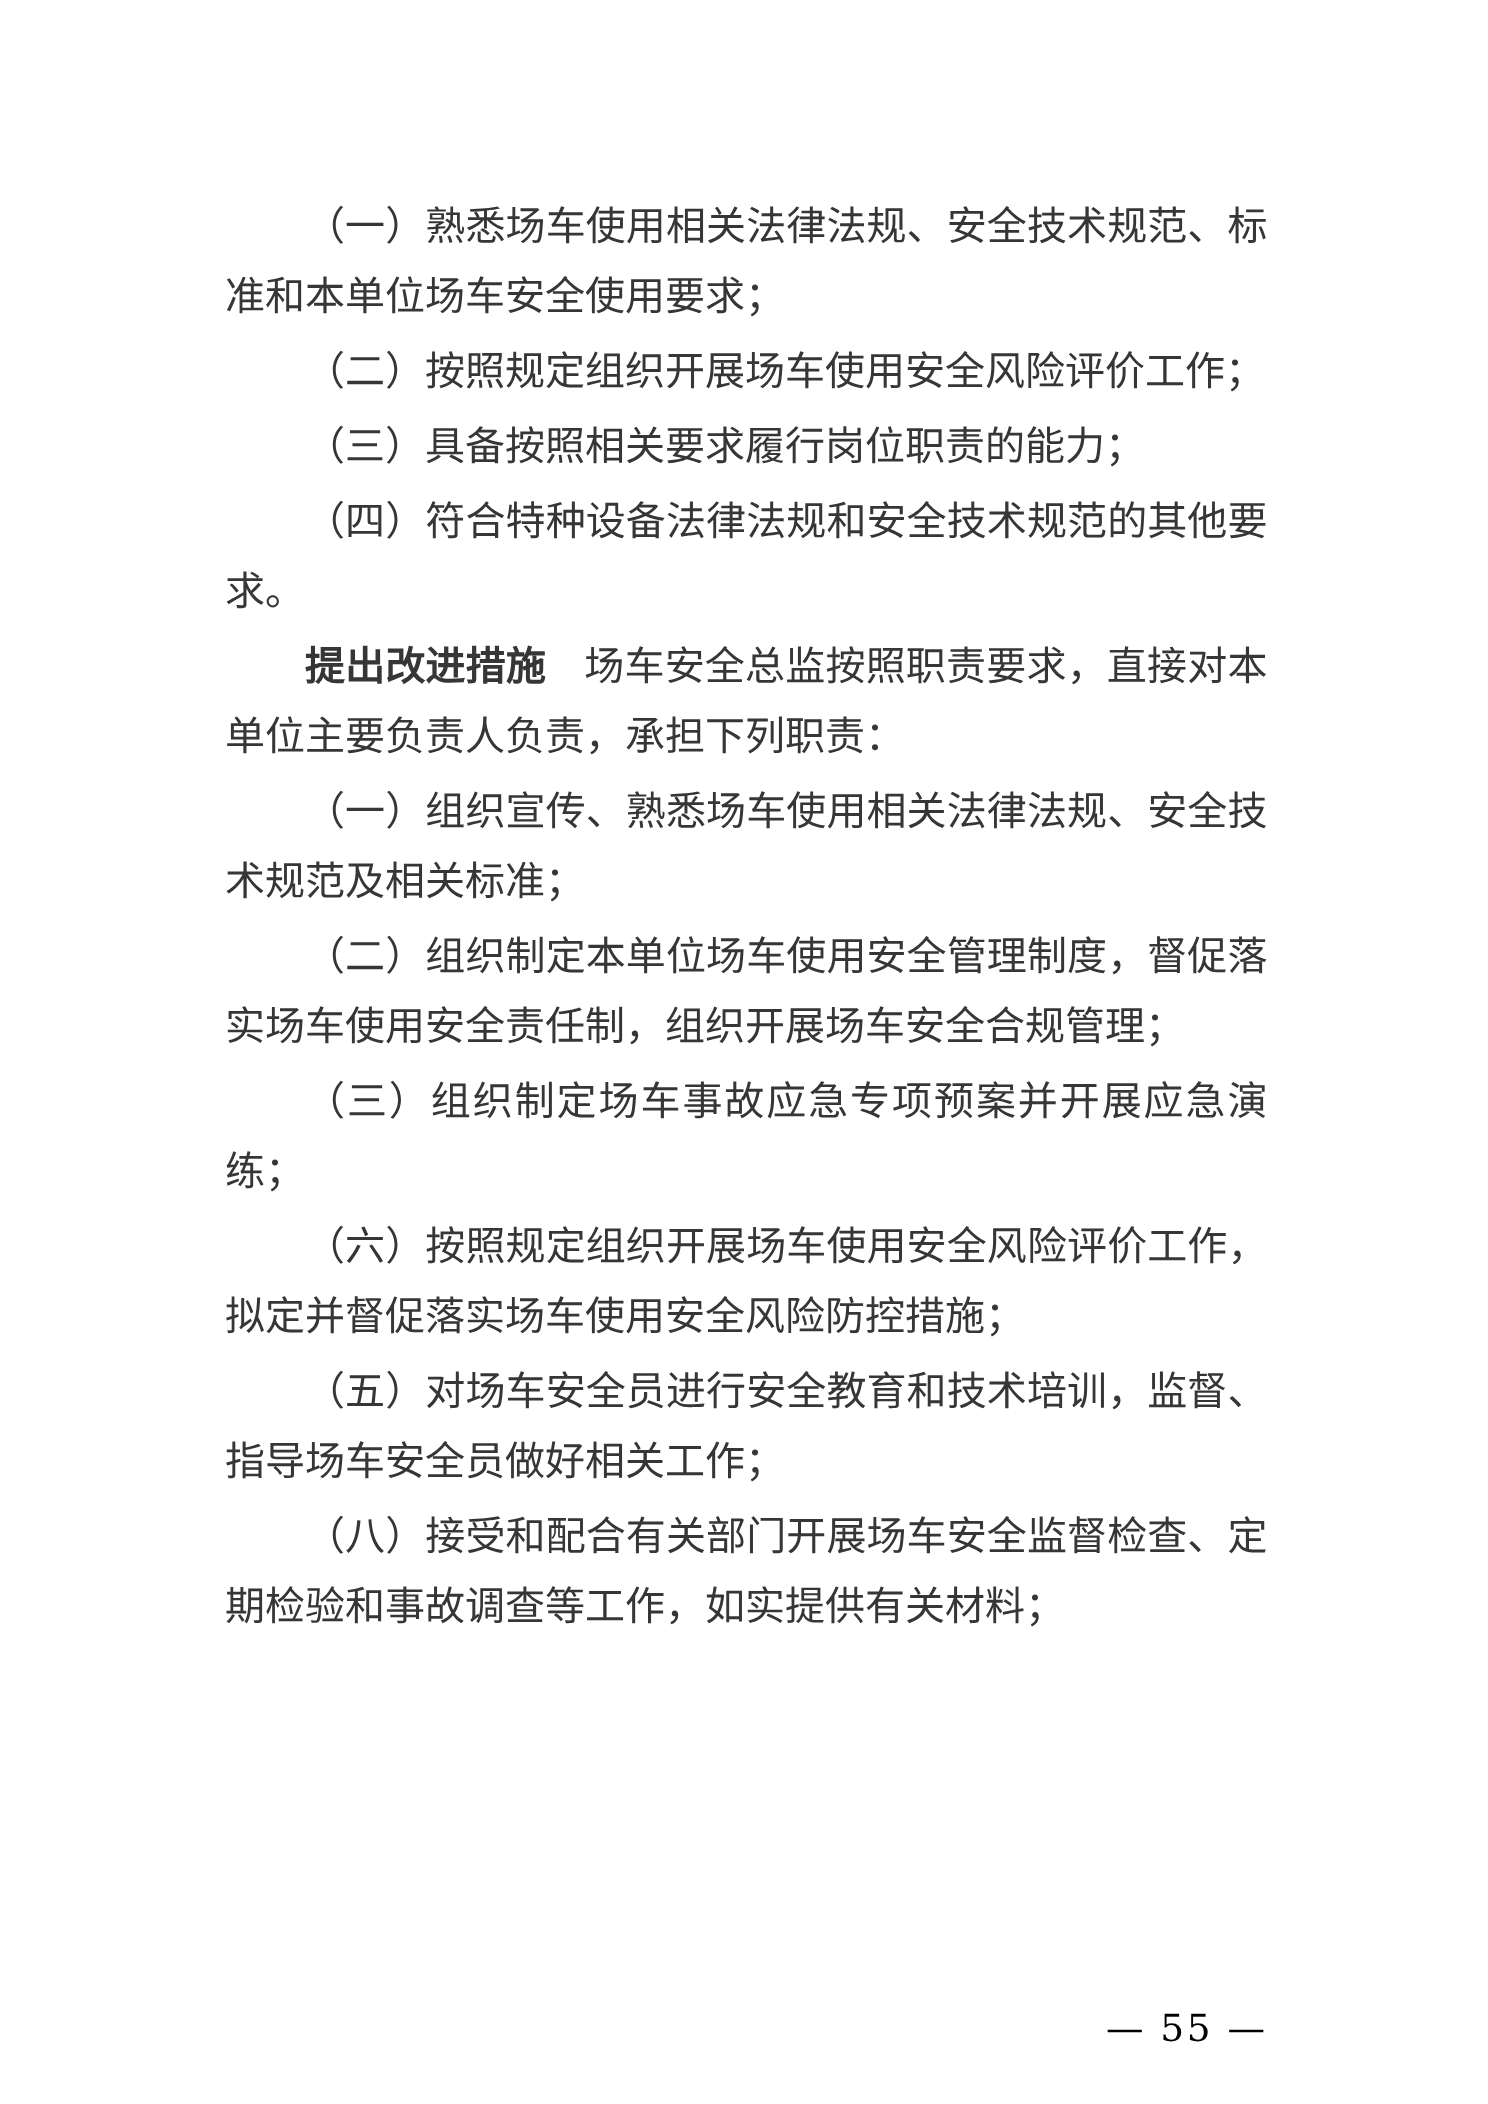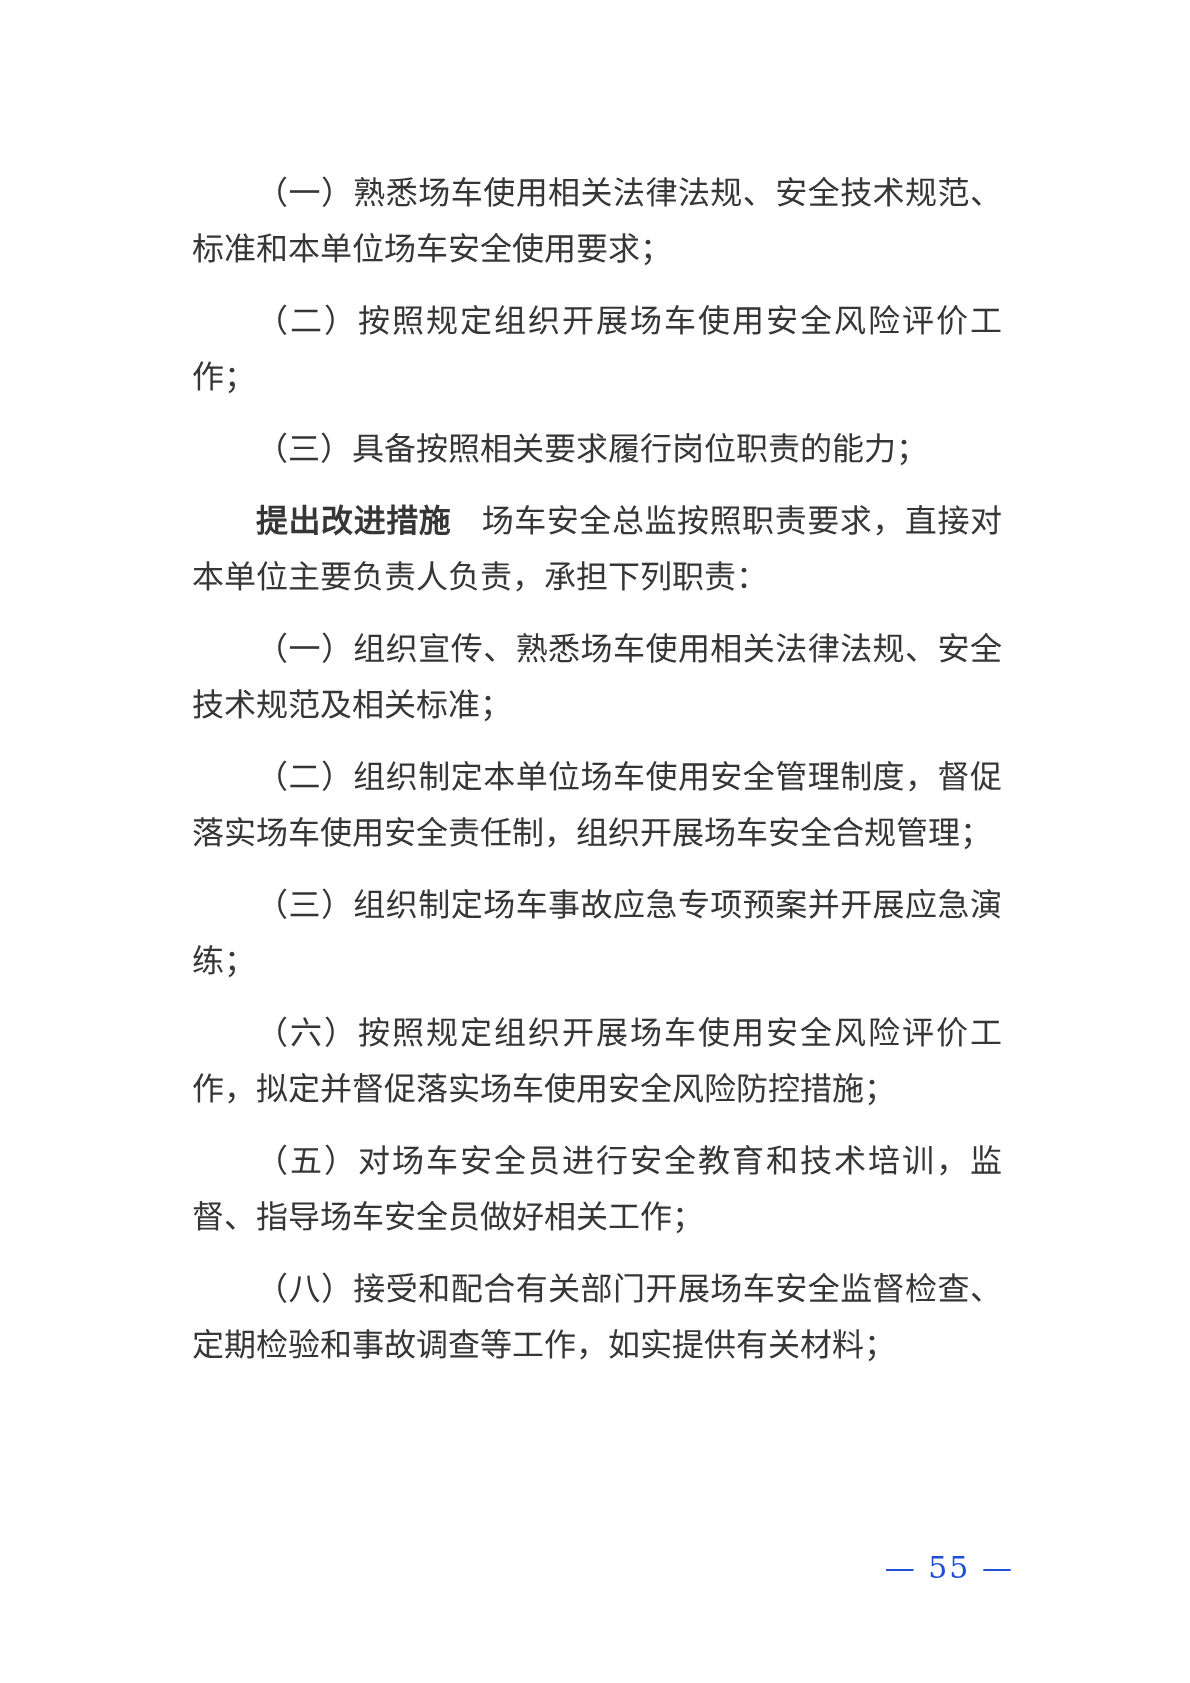--- a/index.html
+++ b/index.html
@@ -25,55 +25,56 @@
     position: absolute;
     left: 176px;
     top: 149px;
     width: 842px;
     font-size: 32px;
     line-height: 56px;
     text-align: justify;
     text-justify: inter-ideograph;
   }
   .para {
-    margin: 16px;
+    margin: 4px;
     padding: 0;
     text-indent: 2em;
     word-break: break-all;
   }
   .article-number {
     font-weight: bold;
     margin-right: 0.95em;
   }
   .article-intro {
     font-weight: normal;
   }
   .page-footer {
     position: absolute;
-    top: 1548px;
+    top: 1604px;
     right: 176px;
     font-size: 30px;
     line-height: 40px;
-    color: #1d4ed8;
+    color: #000000;
     letter-spacing: 2px;
   }
 </style>
 </head>
 <body>
 
 <div class="page">
 
   <main class="content">
 
     <p class="para">（一）熟悉场车使用相关法律法规、安全技术规范、标准和本单位场车安全使用要求；</p>
 
     <p class="para">（二）按照规定组织开展场车使用安全风险评价工作；</p>
 
     <p class="para">（三）具备按照相关要求履行岗位职责的能力；</p>
 
+    <p class="para">（四）符合特种设备法律法规和安全技术规范的其他要求。</p>
 
     <p class="para"><span class="article-number">提出改进措施</span><span class="article-intro">场车安全总监按照职责要求，直接对本单位主要负责人负责，承担下列职责：</span></p>
 
     <p class="para">（一）组织宣传、熟悉场车使用相关法律法规、安全技术规范及相关标准；</p>
 
     <p class="para">（二）组织制定本单位场车使用安全管理制度，督促落实场车使用安全责任制，组织开展场车安全合规管理；</p>
 
     <p class="para">（三）组织制定场车事故应急专项预案并开展应急演练；</p>
 
 

